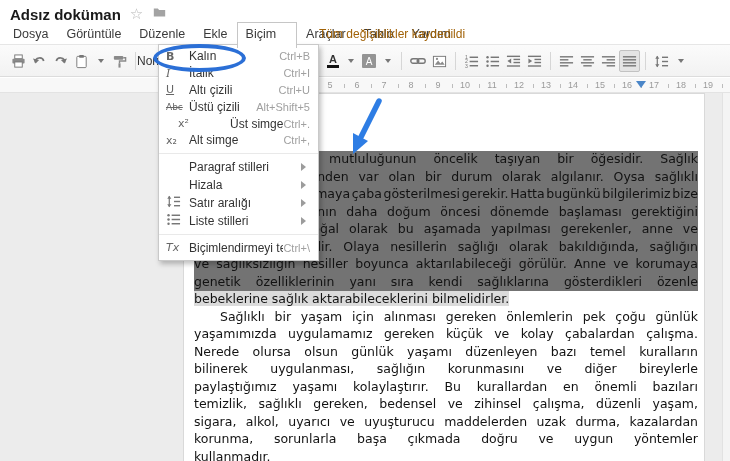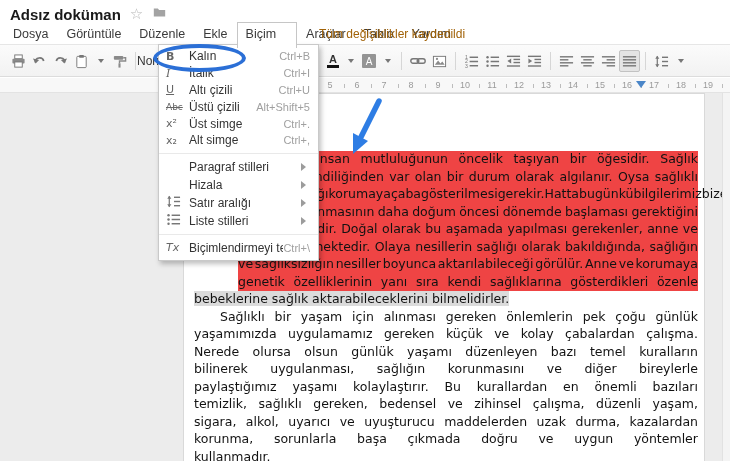--- a/index.html
+++ b/index.html
@@ -49,21 +49,21 @@
 
   
   .content { position:absolute; top:93px; left:0; width:730px; height:368px; background:#ececec; }
   .page { position:absolute; left:183px; top:0; width:522px; height:368px; background:#fff;
           border-left:1px solid #d9d9d9; border-right:1px solid #d9d9d9; border-top:1px solid #d9d9d9; }
   .textblock { position:absolute; left:10px; top:57px; width:504px;
                font-family:"DejaVu Sans", sans-serif; font-size:12.5px; color:#121212; }
   .line { height:17.5px; display:flex; justify-content:space-between;
           align-items:baseline; white-space:nowrap; }
   .line.noflex { display:block; }
-  .line.sel-full { background:#ef4444;margin-left:44px; }
+  .line.sel-full { background:#737373; }
   .line .seltext { background:#dbdbdb; }
   .scrolltrack { position:absolute; top:93px; right:0; width:8px; height:368px;
                  background:#f4f4f4; border-left:1px solid #e2e2e2; }
 
   
   .menu { position:absolute; left:158px; top:44px; width:161px; background:#fff;
           border:1px solid #c9c9c9; box-shadow:2px 3px 5px rgba(0,0,0,.25);
           padding:3px 0; z-index:20; }
   .mi { display:flex; align-items:center; padding:0 8px 0 7px; }
   .mi .ico { width:23px; font-size:11px; color:#666; flex:none;
@@ -523,21 +523,21 @@
       <div class="mi" style="height: 16.8px;">
         <span class="ico"><span class="g-underline">U</span></span>
         <span class="lbl">Altı çizili</span>
         <span class="sc">Ctrl+U</span>
       </div>
       <div class="mi" style="height: 16.8px;">
         <span class="ico"><span class="g-strike">Abc</span></span>
         <span class="lbl">Üstü çizili</span>
         <span class="sc">Alt+Shift+5</span>
       </div>
-      <div class="mi" style="height: 16.8px;">
+      <div class="mi" style="height: 16.8px; text-align: right;">
         <span class="ico"><span>x²</span></span>
         <span class="lbl">Üst simge</span>
         <span class="sc">Ctrl+.</span>
       </div>
       <div class="mi" style="height: 16.8px;">
         <span class="ico"><span>x₂</span></span>
         <span class="lbl">Alt simge</span>
         <span class="sc">Ctrl+,</span>
       </div>
       <div class="msep"></div>

